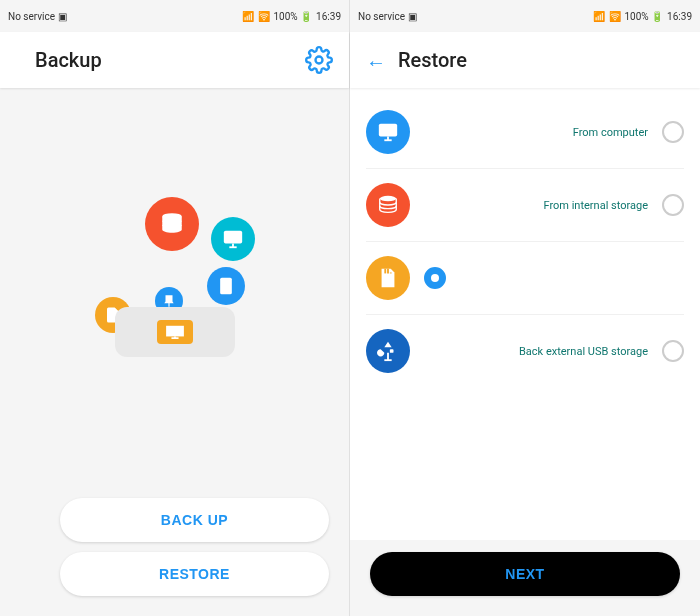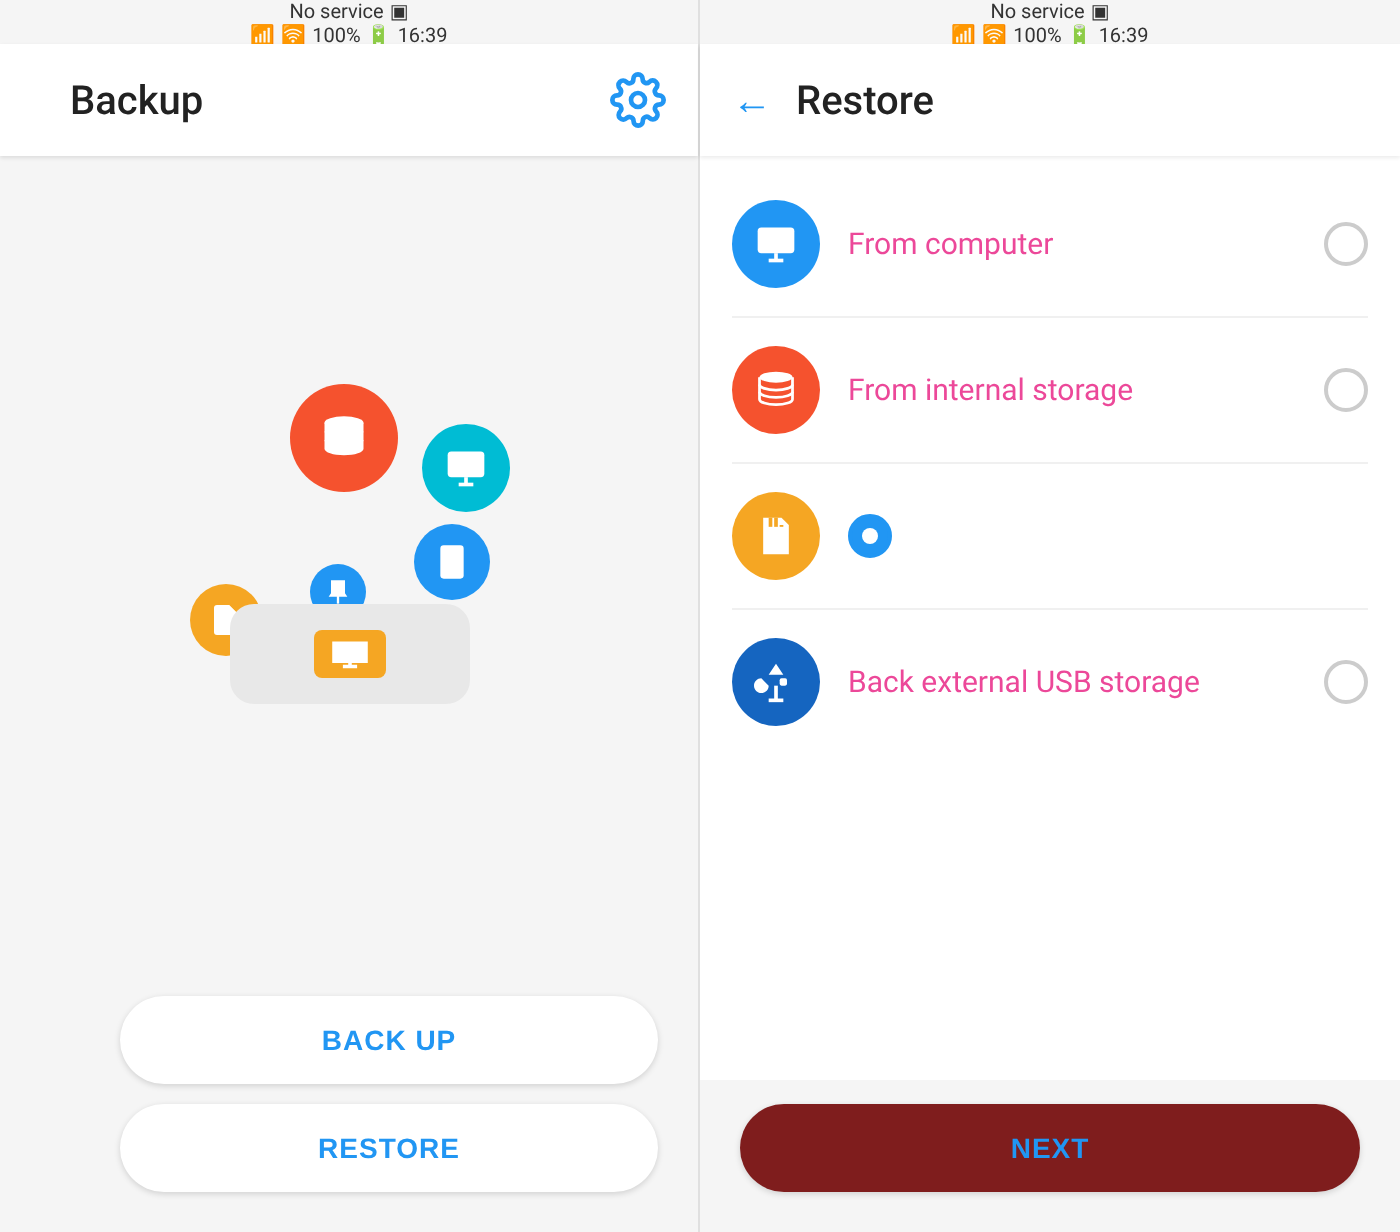--- a/index.html
+++ b/index.html
@@ -12,24 +12,23 @@
       background: #f5f5f5;
     }
 
     
     .status-bar {
       height: 22px;
       background: #f5f5f5;
       display: flex;
       align-items: center;
       justify-content: space-between;
-      padding: 0 8px;
+      padding: 16px 8px;
       font-size: 10px;
       color: #333;
-      flex-direction: column;
     }
     .status-bar .left { display: flex; align-items: center; gap: 3px; }
     .status-bar .right { display: flex; align-items: center; gap: 3px; font-size: 10px; }
 
     
     .backup-panel {
       width: 350px;
       height: 616px;
       background: #f5f5f5;
       display: flex;
@@ -207,22 +206,23 @@
       flex-shrink: 0;
     }
 
     .oi-blue { background: #2196F3; }
     .oi-orange { background: #f5522e; }
     .oi-yellow { background: #f5a623; }
     .oi-blue-dark { background: #1565C0; }
 
     .option-label {
       flex: 1;
-      font-size: 15px;
-      color: #ec4899;
+      font-size: 11px;
+      color: #0f766e;
+      text-align: right;
     }
 
     .radio-outer {
       width: 22px;
       height: 22px;
       border-radius: 50%;
       border: 2px solid #ccc;
       display: flex;
       align-items: center;
       justify-content: center;
@@ -246,21 +246,21 @@
       display: flex;
       justify-content: center;
       background: #f5f5f5;
     }
 
     .btn-next {
       height: 44px;
       width: 100%;
       border-radius: 22px;
       border: none;
-      background: #7f1d1d;
+      background: #000000;
       color: #2196F3;
       font-size: 14px;
       font-weight: 600;
       letter-spacing: 0.5px;
       cursor: pointer;
       box-shadow: 0 1px 3px rgba(0,0,0,0.15);
     }
 
     .divider {
       height: 1px;

